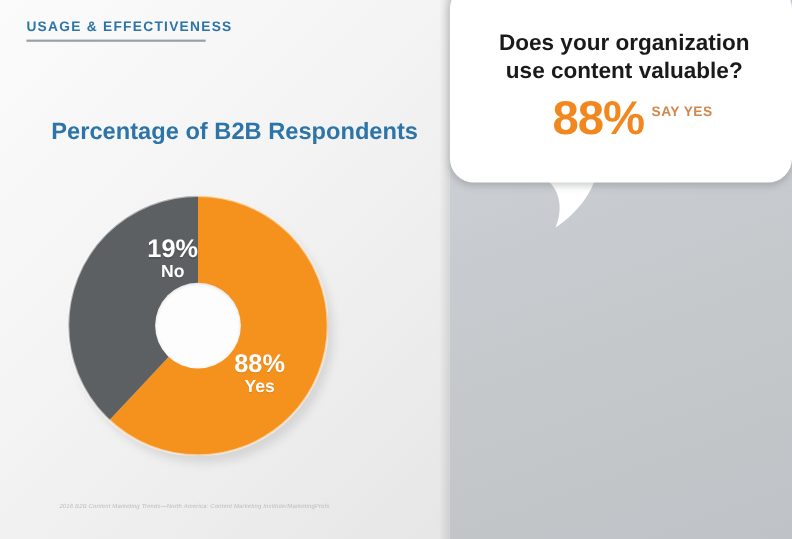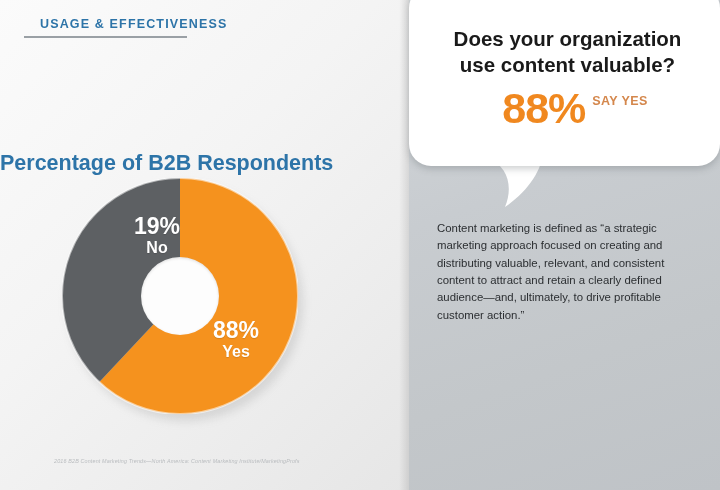--- a/index.html
+++ b/index.html
@@ -16,35 +16,35 @@
     position:absolute; left:0; top:0; width:409px; height:490px;
     background:linear-gradient(135deg,#fbfbfb 0%,#f4f4f4 42%,#ededed 72%,#e6e6e6 100%);
   }
   #left-panel:after{
     content:""; position:absolute; right:0; top:0; width:10px; height:100%;
     background:linear-gradient(to right,rgba(0,0,0,0) 0%,rgba(0,0,0,.10) 100%);
   }
 
   
   #section-header{
-    position:absolute; left:40px; top:17px;
+    position:absolute; left:24px; top:17px;
     color:#2d74a8; font-size:12.5px; font-weight:bold;
     letter-spacing:1.15px;
     padding-bottom:4px;
   }
   #section-header-rule{
     position:absolute; left:24px; top:36px; width:163px; height:2px;
     background:#9aa0a5;
   }
 
   
   #chart-title{
     position:absolute; left:0; top:105px; width:380px;
-    text-align:left; color:#2d74a8;
-    font-size:21.5px; font-weight:bold; line-height:1.32;margin-top:44px;
+    text-align:right; color:#2d74a8;
+    font-size:21.5px; font-weight:bold; line-height:1.32;
   }
 
   
   #donut-wrap{
     position:absolute; left:62px; top:178px; width:244px; height:244px;
   }
   #donut-shadow{
     position:absolute; left:5px; top:7px; width:236px; height:236px;
     border-radius:50%;
     background:rgba(120,120,120,.20);
@@ -167,14 +167,13 @@
 <div id="callout-question">
   <span>Does your organization</span><br>
   <span>use content valuable?</span>
 </div>
 
 <div id="callout-stat">
   <span id="callout-pct">88%</span><span id="callout-saysyes">SAY YES</span>
 </div>
 
 <div id="body-copy">
-  <p>Content marketing is defined as “a strategic marketing approach focused on creating and distributing valuable, relevant, and consistent content to attract and retain a clearly defined audience—and, ultimately, to drive profitable customer action.”</p>
 </div>
 
 </body></html>

